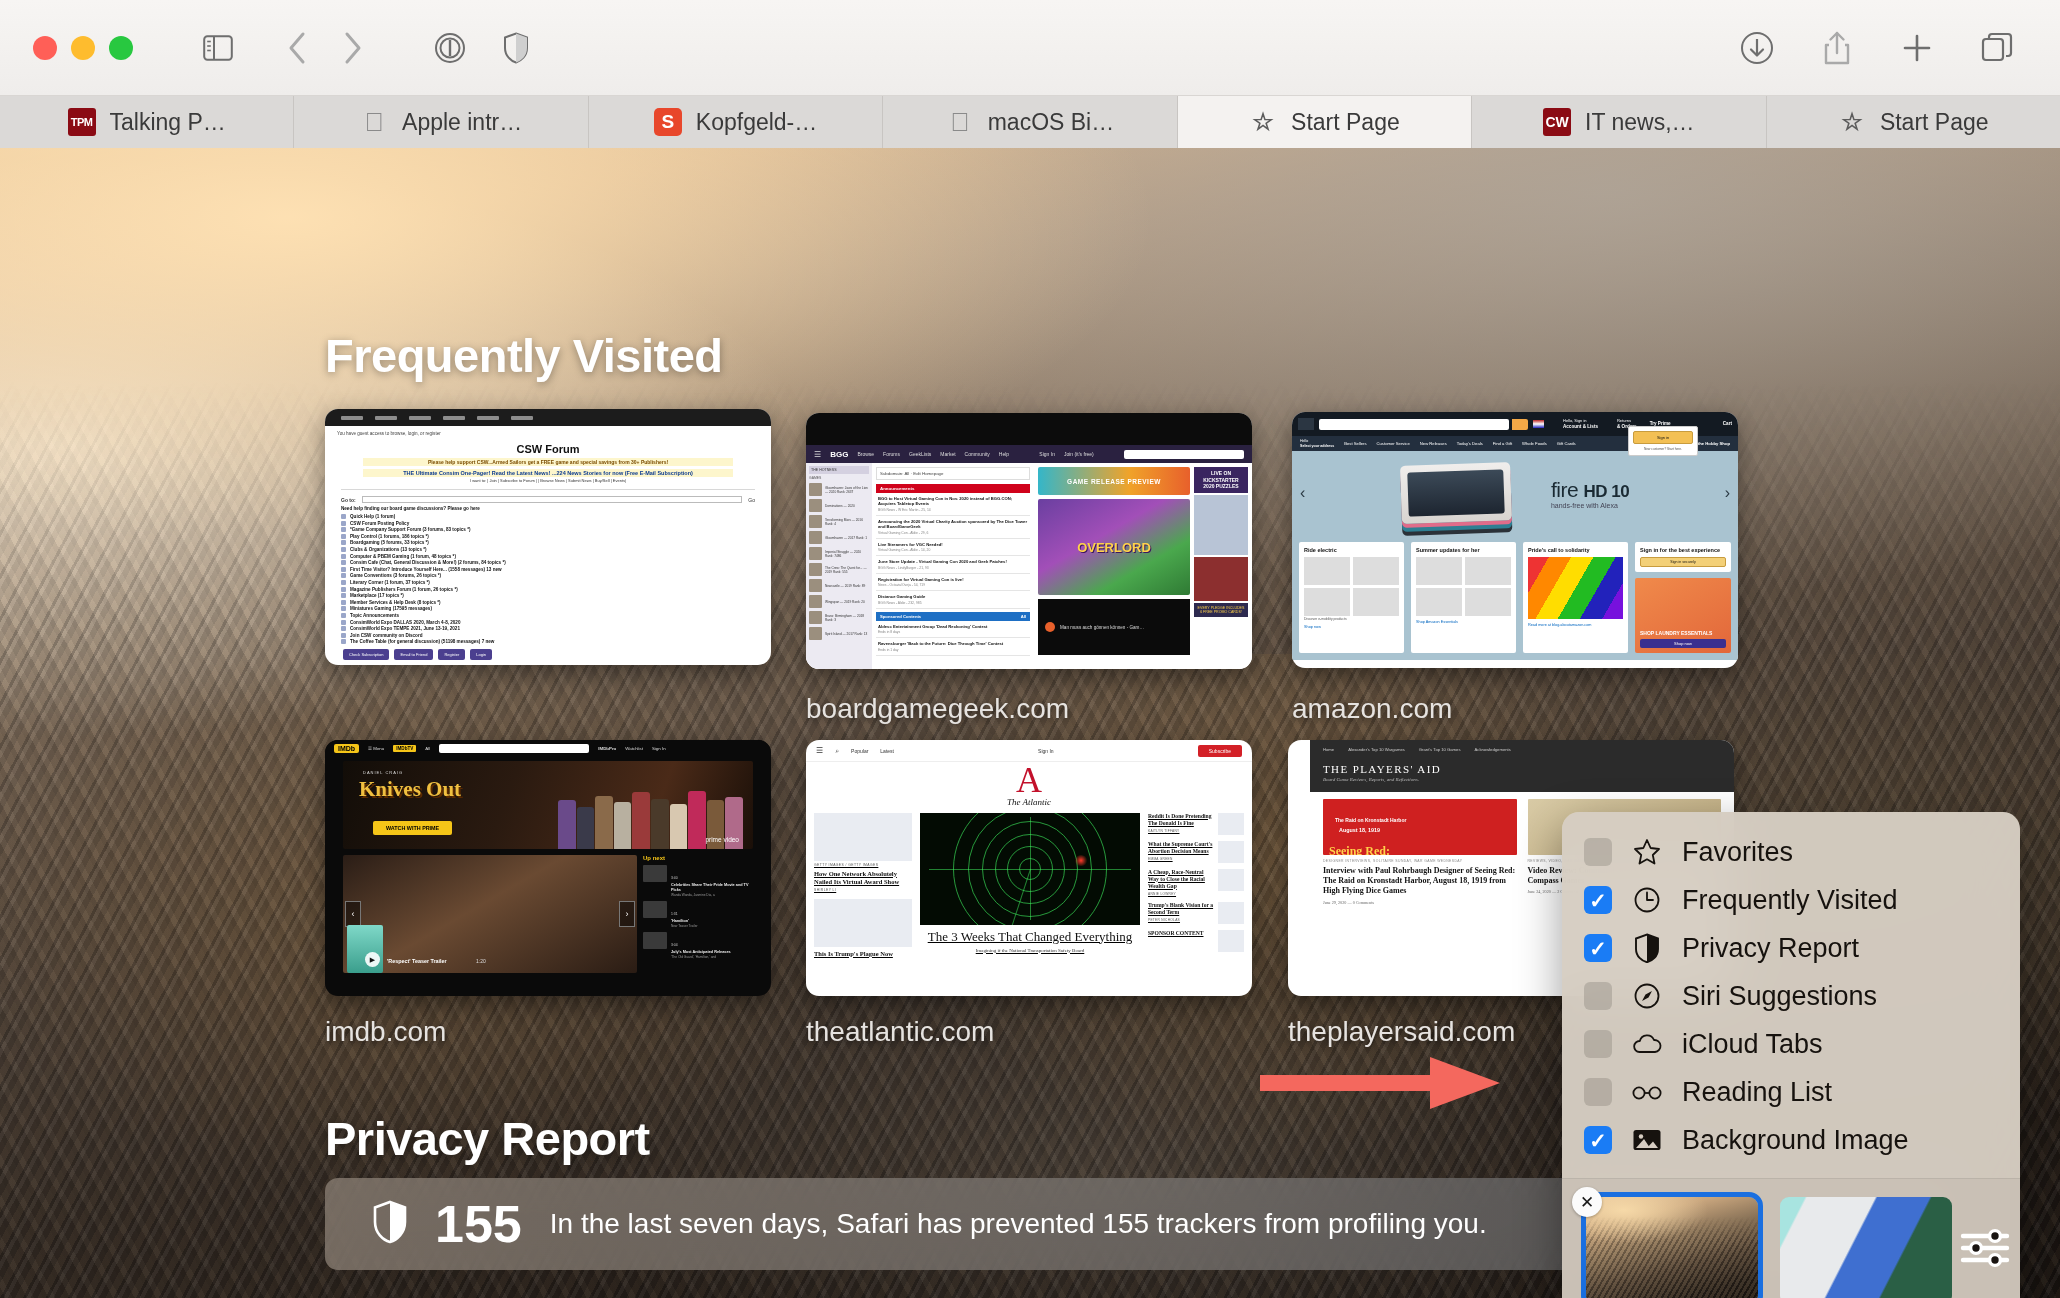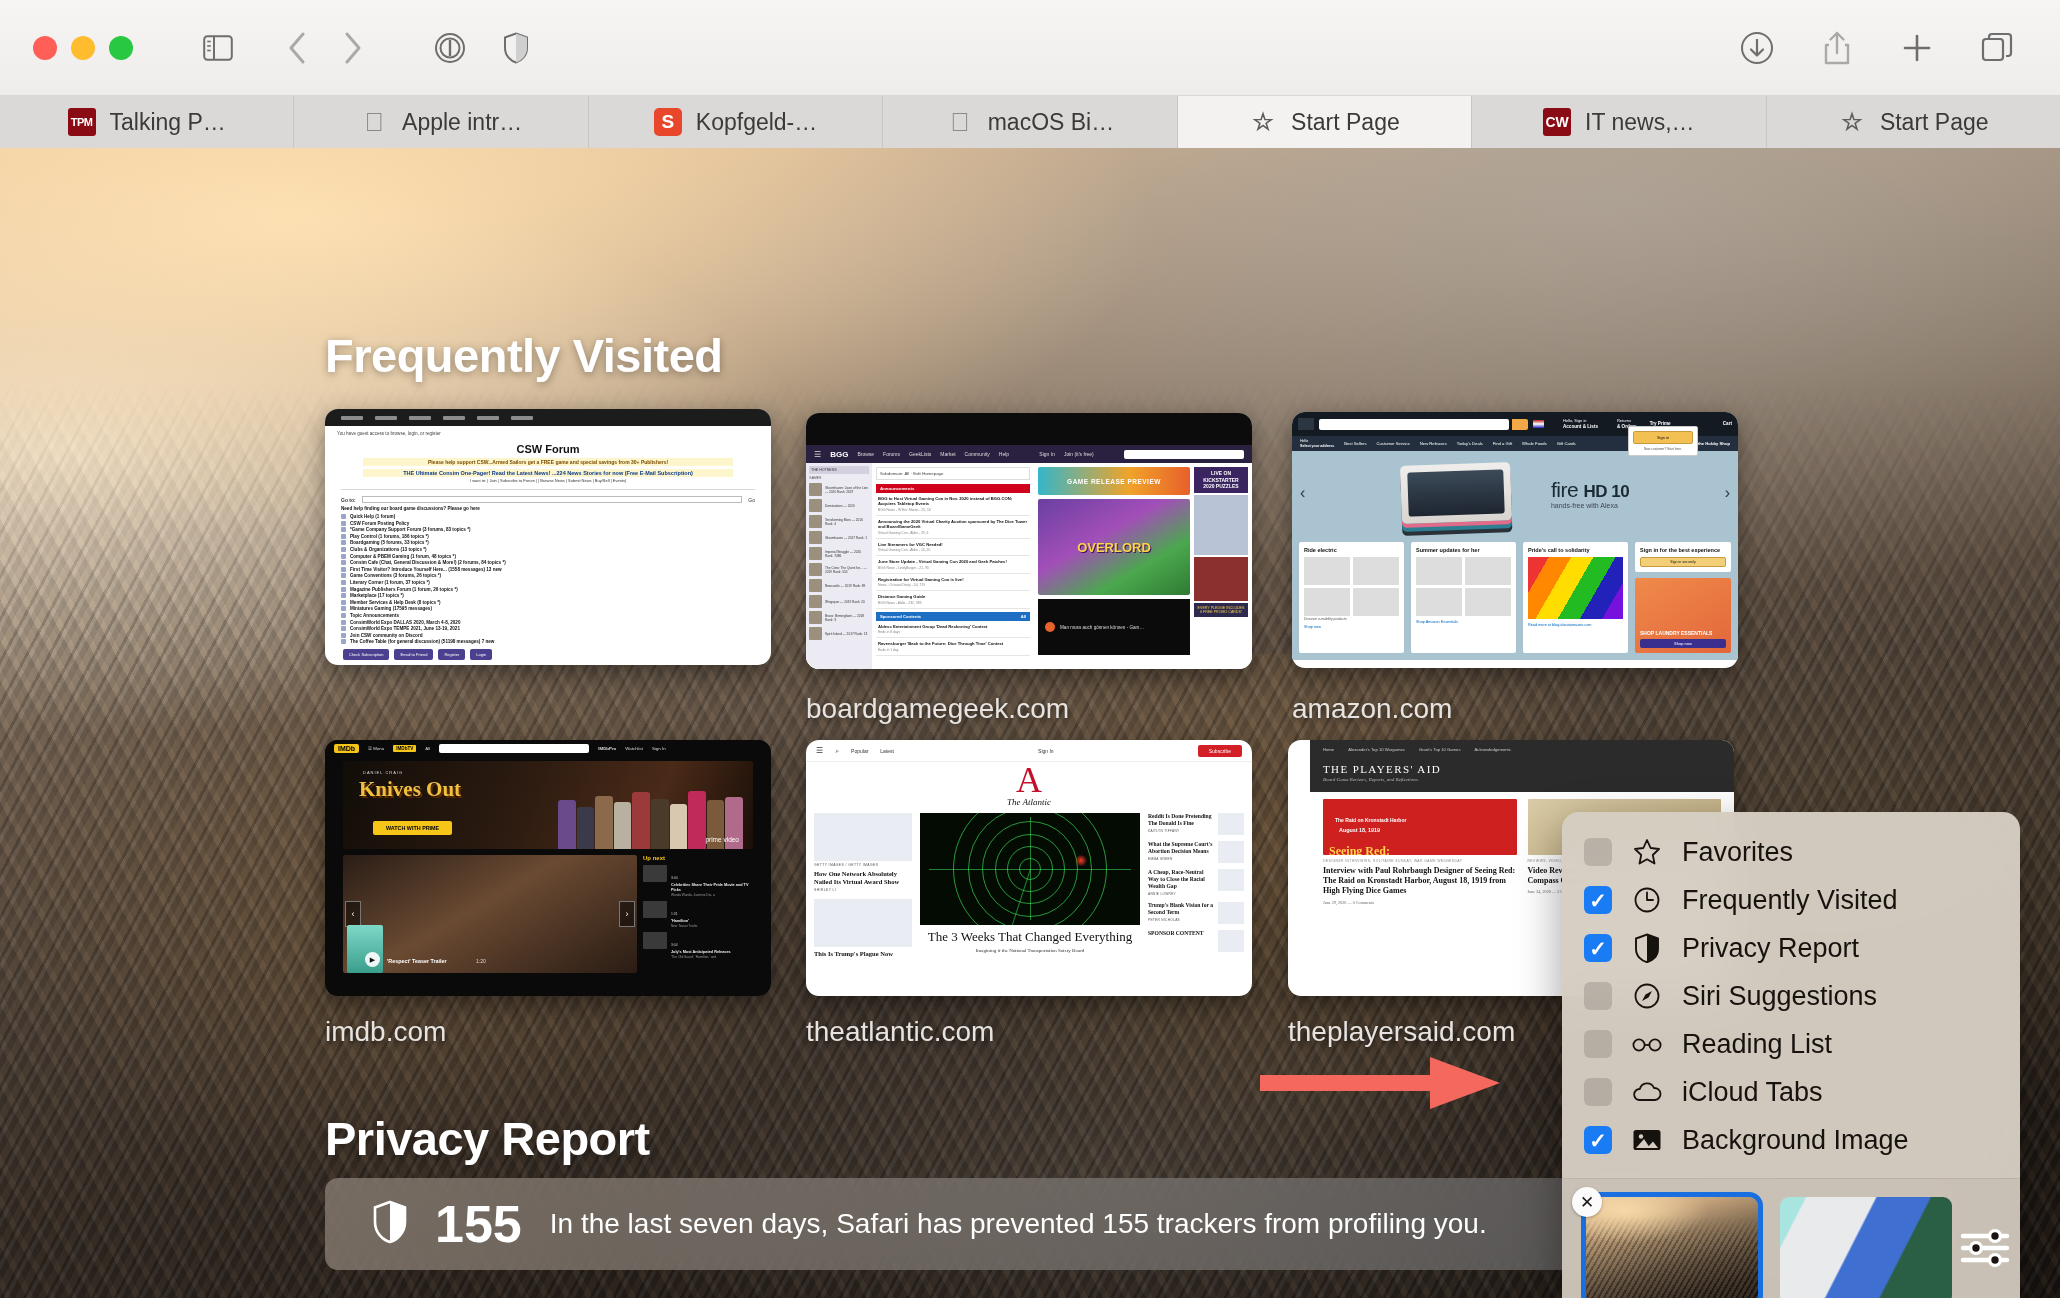--- a/index.html
+++ b/index.html
@@ -241,21 +241,21 @@
   .imdb-li .tx b{display:block;color:#eee;font-size:3.8px;line-height:1.3;}
   .imdb-li .tx s{display:block;color:#999;font-size:3.2px;text-decoration:none;}
   .imdb-li .tm{color:#ccc;font-size:3.4px;}
 
   
   .atl-bar{height:22px;display:flex;align-items:center;gap:12px;padding:0 10px;border-bottom:1px solid #eee;font-size:5px;color:#333;}
   .atl-sub{margin-left:auto;background:#d32027;color:#fff;font-size:5px;padding:3px 11px;border-radius:2px;}
   .atl-mast{text-align:center;padding:3px 0 6px;}
   .atl-mast .A{color:#c3112b;font-size:36px;line-height:.85;font-family:"Liberation Serif",serif;}
   .atl-mast .n{font-family:"Liberation Serif",serif;font-size:9px;font-style:italic;color:#111;margin-top:1px;}
-  .atl-cols{display:flex;gap:8px;padding:0 8px;height:155px;}
+  .atl-cols{display:flex;gap:8px;padding:0 8px;height:155px;text-decoration:underline;}
   .atl-l{width:98px;}
   .atl-l i{display:block;height:48px;background:#e9ecf2;}
   .atl-l b{display:block;font-family:"Liberation Serif",serif;font-size:6.5px;color:#111;line-height:1.25;margin-top:3px;}
   .atl-l s{display:block;font-size:3.4px;color:#555;text-decoration:none;margin-top:2px;letter-spacing:.4px;}
   .atl-c{flex:1;}
   .atl-radar{height:112px;background:#030b03;position:relative;overflow:hidden;}
   .atl-radar .ring{position:absolute;border:1px solid rgba(60,230,90,.65);border-radius:50%;
     left:50%;top:50%;transform:translate(-50%,-50%);}
   .atl-radar .ln{position:absolute;background:rgba(60,230,90,.55);}
   .atl-radar .blip{position:absolute;left:70%;top:38%;width:14px;height:11px;border-radius:50%;
@@ -1002,37 +1002,37 @@
               <circle cx="14" cy="14" r="11.5" fill="none" stroke="#16120e" stroke-width="1.8"></circle>
               <polygon points="19,9 12.5,12.5 9,19 15.5,15.5" fill="#16120e"></polygon>
             </svg>
         </span>
         <span class="po-lbl">Siri Suggestions</span>
       </div>
 
       <div class="po-row">
         <span class="cbx"></span>
         <span class="po-ico">
+          <svg width="32" height="22" viewBox="0 0 32 22">
+              <path d="M8.5 19 A5.5 5.5 0 0 1 8.8 8 A7.5 7.5 0 0 1 23 7 A5.8 5.8 0 0 1 24 19 Z" fill="none" stroke="#16120e" stroke-width="1.8" stroke-linejoin="round"></path>
+            </svg>
+        </span>
+        <span class="po-lbl">iCloud Tabs</span>
+      </div>
+
+      <div class="po-row">
+        <span class="cbx"></span>
+        <span class="po-ico">
           <svg width="32" height="20" viewBox="0 0 32 20">
               <circle cx="8" cy="11" r="5.6" fill="none" stroke="#16120e" stroke-width="1.8"></circle>
               <circle cx="24" cy="11" r="5.6" fill="none" stroke="#16120e" stroke-width="1.8"></circle>
               <line x1="13.6" y1="11" x2="18.4" y2="11" stroke="#16120e" stroke-width="1.8"></line>
             </svg>
         </span>
         <span class="po-lbl">Reading List</span>
-      </div>
-
-      <div class="po-row">
-        <span class="cbx"></span>
-        <span class="po-ico">
-          <svg width="32" height="22" viewBox="0 0 32 22">
-              <path d="M8.5 19 A5.5 5.5 0 0 1 8.8 8 A7.5 7.5 0 0 1 23 7 A5.8 5.8 0 0 1 24 19 Z" fill="none" stroke="#16120e" stroke-width="1.8" stroke-linejoin="round"></path>
-            </svg>
-        </span>
-        <span class="po-lbl">iCloud Tabs</span>
       </div>
 
       <div class="po-row">
         <span class="cbx on"></span>
         <span class="po-ico">
           <svg width="30" height="24" viewBox="0 0 30 24">
               <rect x="1.5" y="2" width="27" height="20" rx="2.6" fill="#16120e"></rect>
               <circle cx="9" cy="8.5" r="2.2" fill="#d6cdc2"></circle>
               <polygon points="4,20 12,11 18,20" fill="#d6cdc2"></polygon>
               <polygon points="15,20 21,13.5 26,20" fill="#d6cdc2"></polygon>

